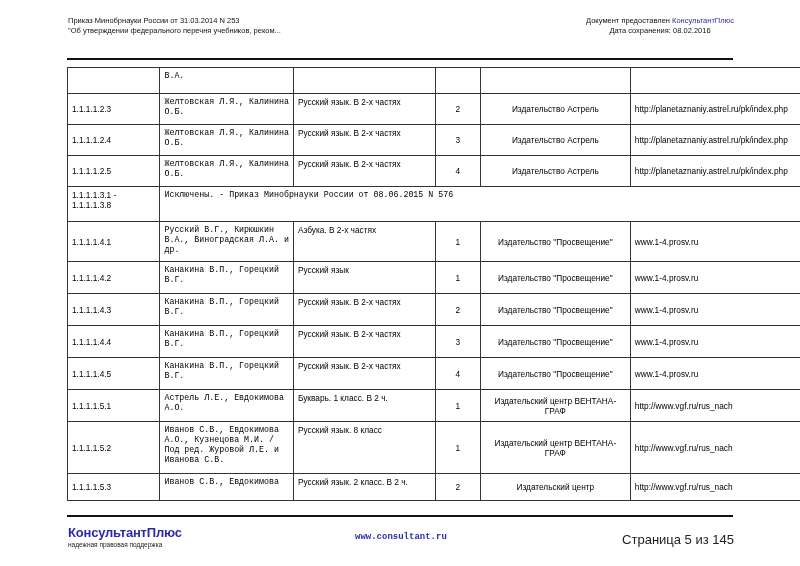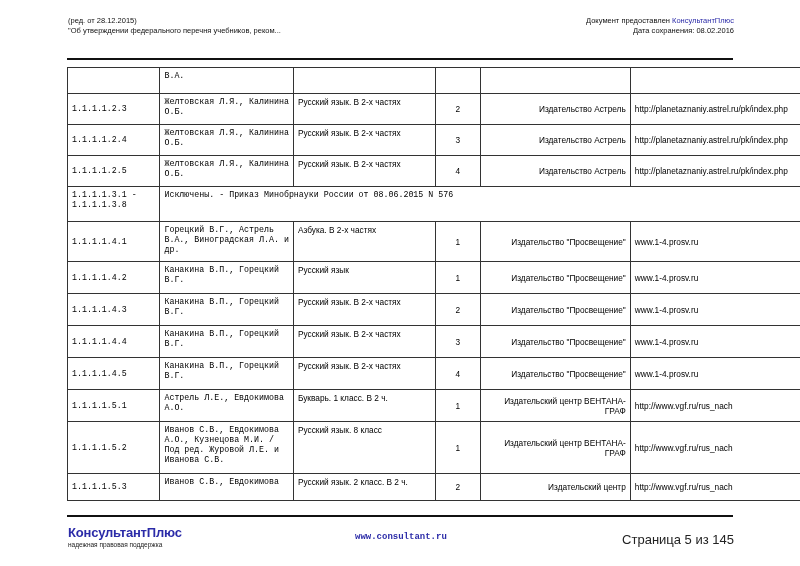--- a/index.html
+++ b/index.html
@@ -1,43 +1,43 @@
 <!DOCTYPE html>
 <html><head>
 <meta charset="utf-8">
 <style>
   html, body { margin:0; padding:0; }
   body { width:800px; height:566px; background:#fff; position:relative; overflow:hidden;
          font-family:"Liberation Sans", sans-serif; color:#000; }
   .hdr-left { position:absolute; left:68px; top:16px; font-size:7.5px; line-height:9.5px; color:#111; }
-  .hdr-right { position:absolute; right:66px; top:16px; font-size:7.5px; line-height:9.5px; text-align:right; color:#111; }
+  .hdr-right { position:absolute; right:66px; top:16px; font-size:7.5px; line-height:9.5px; text-align:center; color:#111; }
   .brand { color:#2b2ba8; }
   .rule { position:absolute; height:2px; background:#111; }
   .rule.top { left:67px; width:666px; top:58px; }
   .rule.bot { left:67px; width:666px; top:515px; }
   table { position:absolute; left:67px; top:67px; border-collapse:collapse; table-layout:fixed;
           font-size:8.3px; line-height:10px; width:760px; }
   td { border:1.3px solid #333; padding:3px 4px; vertical-align:middle; overflow:hidden; }
-  td.c1 { width:81px;font-family:Liberation Mono, monospace; }
+  td.c1 { width:81px; }
   td.c2 { width:121px; vertical-align:top;font-family:Liberation Mono, monospace; }
   td.c3 { width:129px; vertical-align:top; }
   td.c4 { width:35px; text-align:center; }
-  td.c5 { width:137px; text-align:right; }
+  td.c5 { width:137px; text-align:center; }
   td.c6 { width:182px; }
   .footer-brand { position:absolute; left:68px; top:525px; }
   .fb-name { color:#2b2ba8; font-size:13px; font-weight:bold; letter-spacing:-0.2px; }
   .fb-tag { font-size:6.5px; color:#222; margin-top:1px; }
   .footer-url { position:absolute; left:355px; top:532px; font-size:9px; font-weight:bold; color:#2b2ba8;font-family:Liberation Mono, monospace; }
   .footer-page { position:absolute; right:66px; top:532px; font-size:13px; color:#222; }
 </style>
 </head>
 <body>
 
 <div class="hdr-left">
-  <div>(ред. от 28.12.2015)</div>
+  <div>Приказ Минобрнауки России от 31.03.2014 N 253</div>
   <div>"Об утверждении федерального перечня учебников, реком...</div>
 </div>
 
 <div class="hdr-right">
   <div><span>Документ предоставлен </span><span class="brand">КонсультантПлюс</span></div>
   <div>Дата сохранения: 08.02.2016</div>
 </div>
 
 <div class="rule top"></div>
 
@@ -74,21 +74,21 @@
         <td class="c4">4</td>
         <td class="c5">Издательство Астрель</td>
         <td class="c6">http://planetaznaniy.astrel.ru/pk/index.php</td>
       </tr>
       <tr style="height: 35px;">
         <td class="c1" style="vertical-align: top;">1.1.1.1.3.1 - 1.1.1.1.3.8</td>
         <td class="c2" colspan="5" style="vertical-align: top;">Исключены. - Приказ Минобрнауки России от 08.06.2015 N 576</td>
       </tr>
       <tr style="height: 40px;">
         <td class="c1">1.1.1.1.4.1</td>
-        <td class="c2">Горецкий В.Г., Астрель В.А., Виноградская Л.А. и др.</td>
+        <td class="c2">Русский В.Г., Кирюшкин В.А., Виноградская Л.А. и др.</td>
         <td class="c3">Азбука. В 2-х частях</td>
         <td class="c4">1</td>
         <td class="c5">Издательство "Просвещение"</td>
         <td class="c6">www.1-4.prosv.ru</td>
       </tr>
       <tr style="height: 32px;">
         <td class="c1">1.1.1.1.4.2</td>
         <td class="c2">Канакина В.П., Горецкий В.Г.</td>
         <td class="c3">Русский язык</td>
         <td class="c4">1</td>

